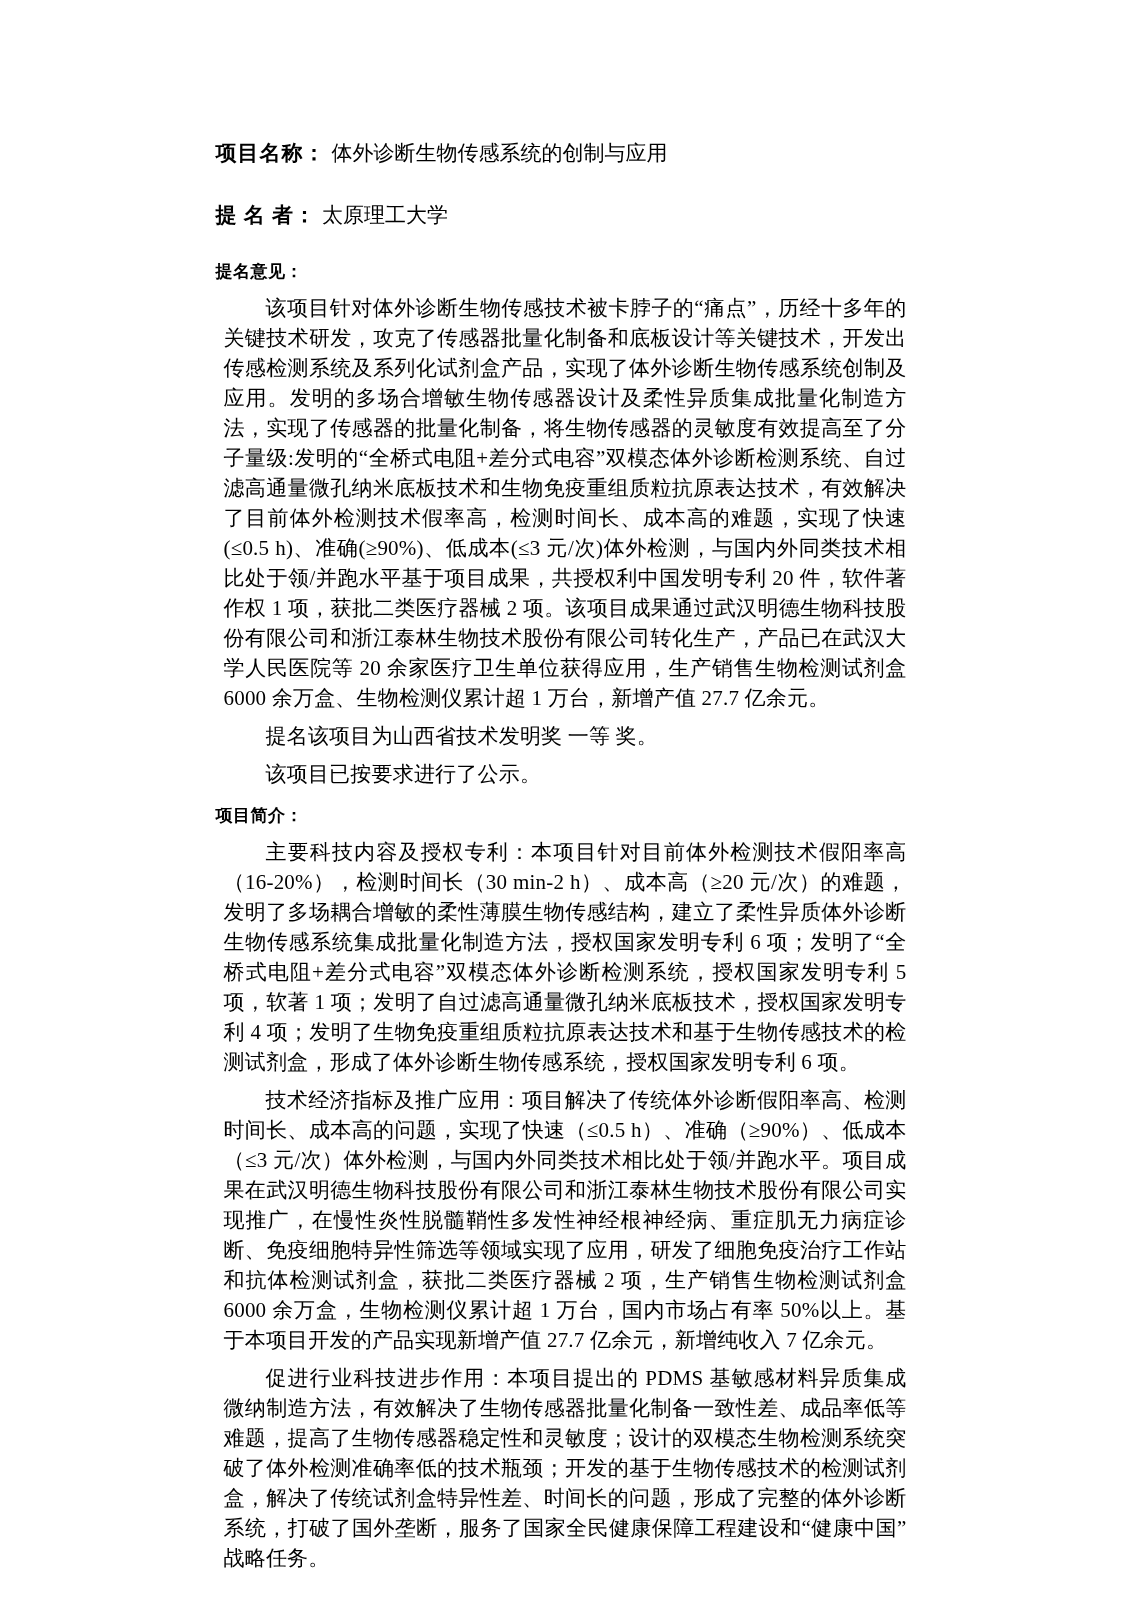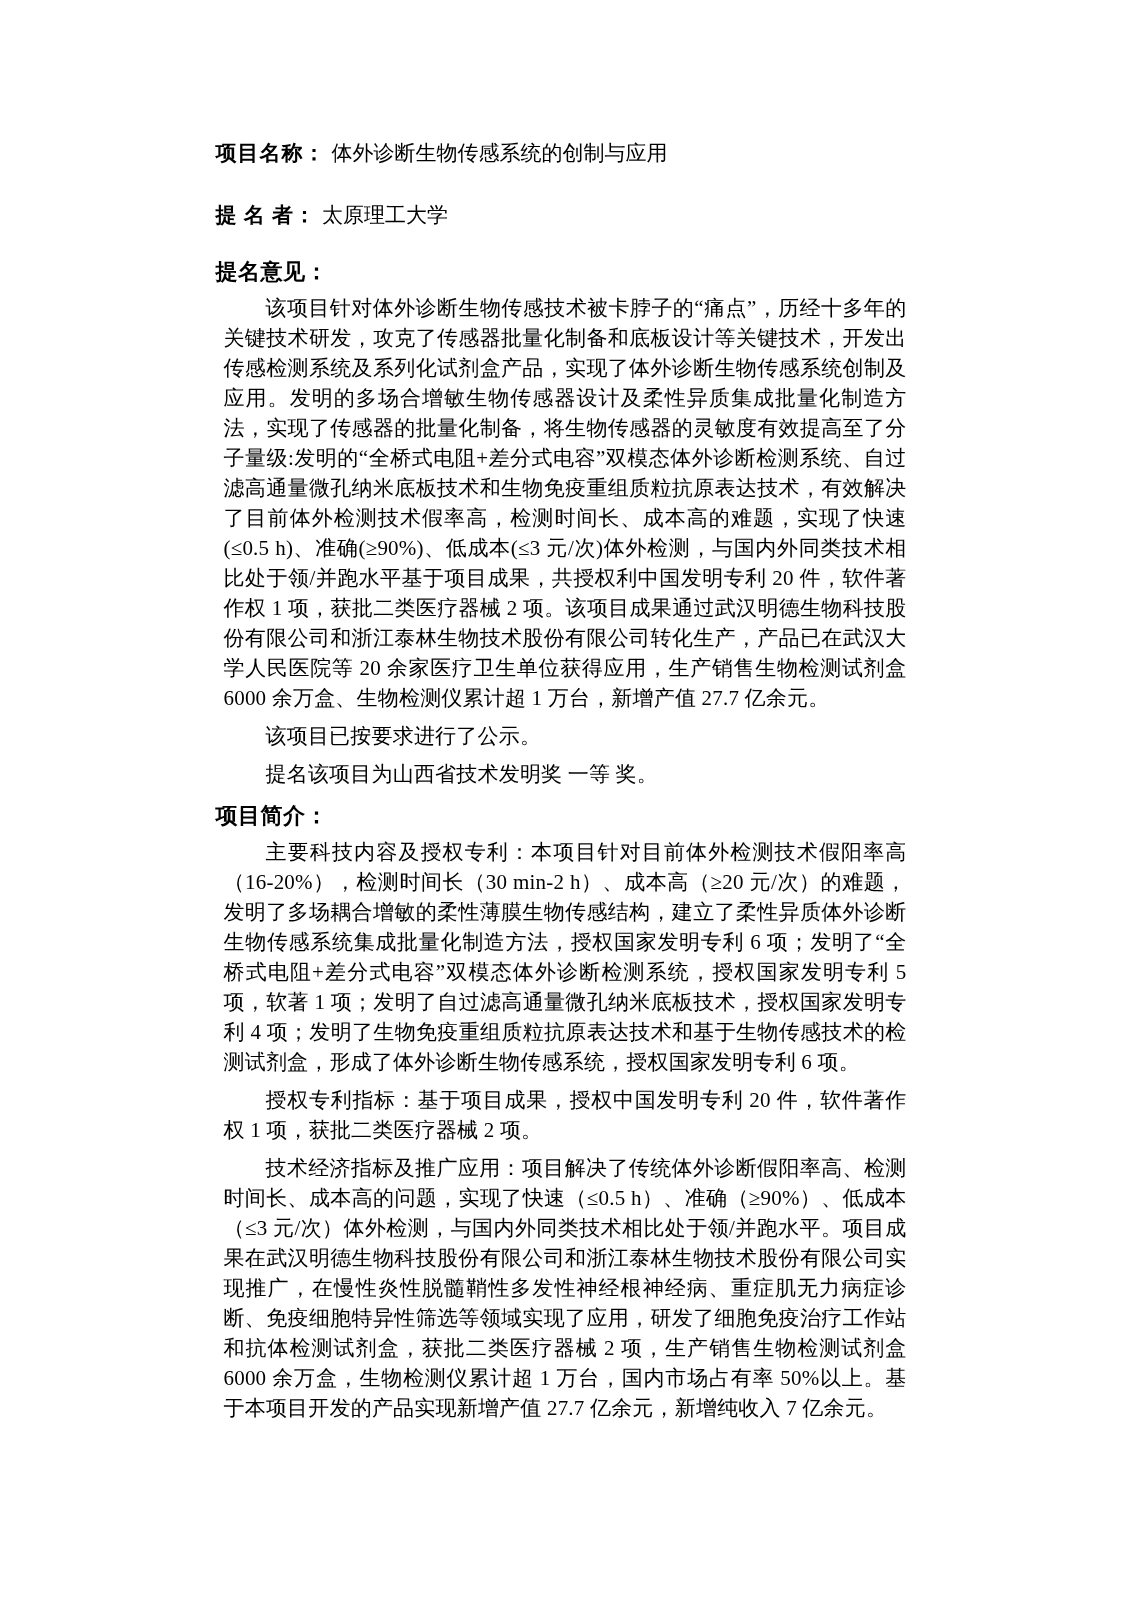--- a/index.html
+++ b/index.html
@@ -23,21 +23,21 @@
   .header-row .label {
     font-weight: bold;
     letter-spacing: 1px;
   }
   .header-row .value {
     font-weight: normal;
     margin-left: 6px;
   }
   .section-heading {
     font-weight: bold;
-    font-size: 22px;
+    font-size: 17px;
     line-height: 26px;
     margin: 0 0 5px 0;
     letter-spacing: 0.5px;
   }
   .section-heading.second {
     margin-top: 14px;
   }
   .body-para {
     margin: 8px;
     text-indent: 2em;
@@ -56,22 +56,22 @@
     <span class="label">项目名称：</span><span class="value">体外诊断生物传感系统的创制与应用</span>
   </div>
 
   <div class="header-row nominator-row">
     <span class="label">提 名 者：</span><span class="value">太原理工大学</span>
   </div>
 
   <div class="section-heading">提名意见：</div>
 
   <p class="body-para">该项目针对体外诊断生物传感技术被卡脖子的“痛点”，历经十多年的关键技术研发，攻克了传感器批量化制备和底板设计等关键技术，开发出传感检测系统及系列化试剂盒产品，实现了体外诊断生物传感系统创制及应用。发明的多场合增敏生物传感器设计及柔性异质集成批量化制造方法，实现了传感器的批量化制备，将生物传感器的灵敏度有效提高至了分子量级:发明的“全桥式电阻+差分式电容”双模态体外诊断检测系统、自过滤高通量微孔纳米底板技术和生物免疫重组质粒抗原表达技术，有效解决了目前体外检测技术假率高，检测时间长、成本高的难题，实现了快速(≤0.5 h)、准确(≥90%)、低成本(≤3 元/次)体外检测，与国内外同类技术相比处于领/并跑水平基于项目成果，共授权利中国发明专利 20 件，软件著作权 1 项，获批二类医疗器械 2 项。该项目成果通过武汉明德生物科技股份有限公司和浙江泰林生物技术股份有限公司转化生产，产品已在武汉大学人民医院等 20 余家医疗卫生单位获得应用，生产销售生物检测试剂盒 6000 余万盒、生物检测仪累计超 1 万台，新增产值 27.7 亿余元。</p>
+  <p class="body-para">提名该项目为山西省技术发明奖 一等 奖。</p>
   <p class="body-para">该项目已按要求进行了公示。</p>
-  <p class="body-para">提名该项目为山西省技术发明奖 一等 奖。</p>
 
   <div class="section-heading second">项目简介：</div>
 
   <p class="body-para">主要科技内容及授权专利：本项目针对目前体外检测技术假阳率高（16-20%），检测时间长（30 min-2 h）、成本高（≥20 元/次）的难题，发明了多场耦合增敏的柔性薄膜生物传感结构，建立了柔性异质体外诊断生物传感系统集成批量化制造方法，授权国家发明专利 6 项；发明了“全桥式电阻+差分式电容”双模态体外诊断检测系统，授权国家发明专利 5 项，软著 1 项；发明了自过滤高通量微孔纳米底板技术，授权国家发明专利 4 项；发明了生物免疫重组质粒抗原表达技术和基于生物传感技术的检测试剂盒，形成了体外诊断生物传感系统，授权国家发明专利 6 项。</p>
-  <p class="body-para">授权专利指标：基于项目成果，授权中国发明专利 20 件，软件著作权 1 项，获批二类医疗器械 2 项。</p>
   <p class="body-para">技术经济指标及推广应用：项目解决了传统体外诊断假阳率高、检测时间长、成本高的问题，实现了快速（≤0.5 h）、准确（≥90%）、低成本（≤3 元/次）体外检测，与国内外同类技术相比处于领/并跑水平。项目成果在武汉明德生物科技股份有限公司和浙江泰林生物技术股份有限公司实现推广，在慢性炎性脱髓鞘性多发性神经根神经病、重症肌无力病症诊断、免疫细胞特异性筛选等领域实现了应用，研发了细胞免疫治疗工作站和抗体检测试剂盒，获批二类医疗器械 2 项，生产销售生物检测试剂盒 6000 余万盒，生物检测仪累计超 1 万台，国内市场占有率 50%以上。基于本项目开发的产品实现新增产值 27.7 亿余元，新增纯收入 7 亿余元。</p>
+  <p class="body-para">促进行业科技进步作用：本项目提出的 PDMS 基敏感材料异质集成微纳制造方法，有效解决了生物传感器批量化制备一致性差、成品率低等难题，提高了生物传感器稳定性和灵敏度；设计的双模态生物检测系统突破了体外检测准确率低的技术瓶颈；开发的基于生物传感技术的检测试剂盒，解决了传统试剂盒特异性差、时间长的问题，形成了完整的体外诊断系统，打破了国外垄断，服务了国家全民健康保障工程建设和“健康中国”战略任务。</p>
 
 </div>
 
 </body></html>

